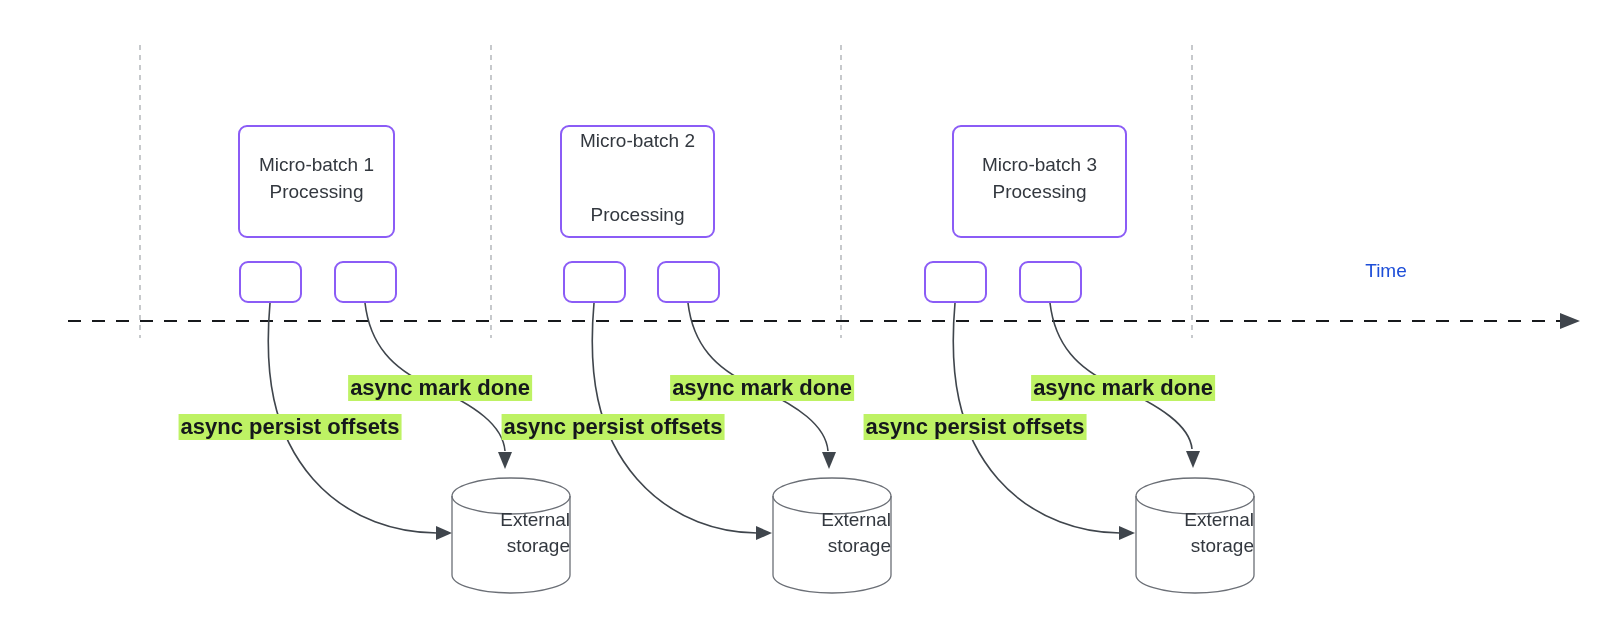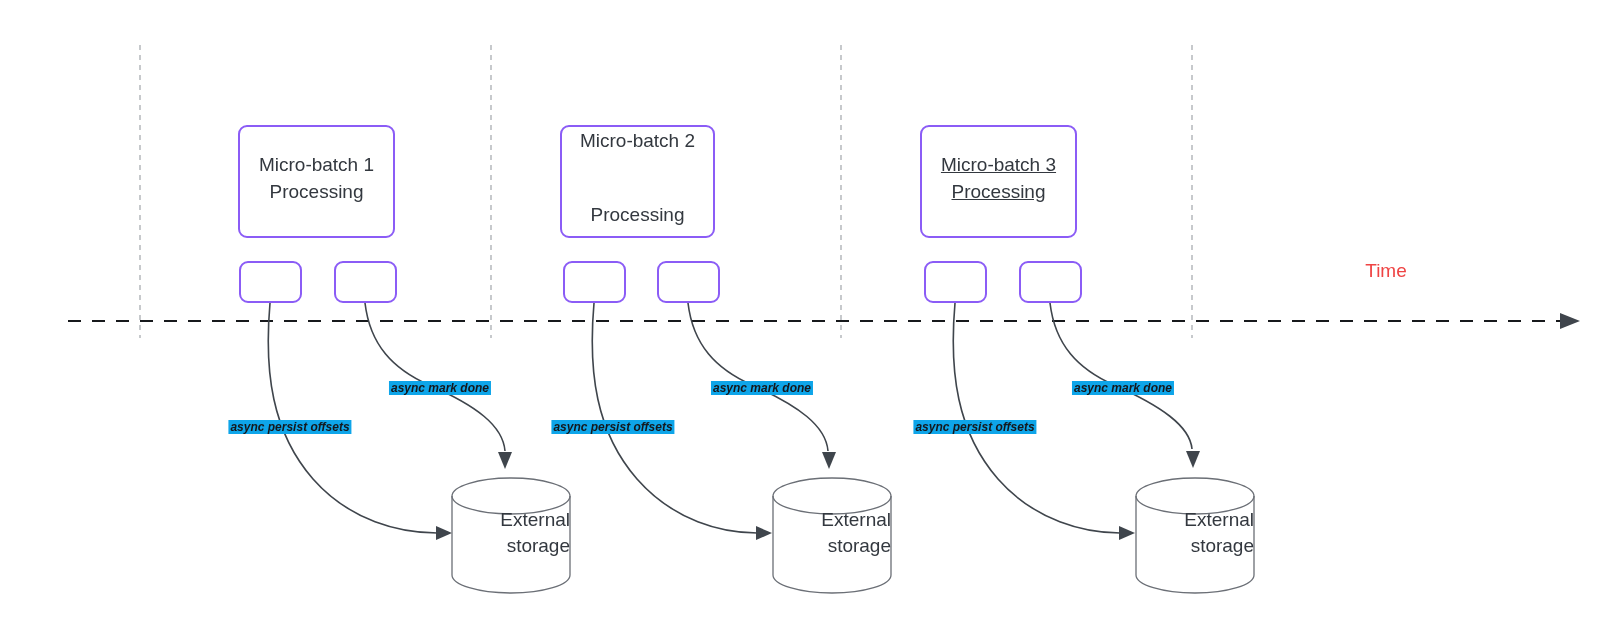--- a/index.html
+++ b/index.html
@@ -14,30 +14,30 @@
     border:2px solid #8b5cf6;border-radius:9px;box-sizing:border-box;
   }
   .proc-box{
     top:125px;height:113px;display:flex;flex-direction:column;
     align-items:center;justify-content:center;padding-bottom:8px;
     color:#33383f;font-size:19px;line-height:27px;text-align:center;
   }
   .mini-box{top:261px;width:63px;height:42px;}
   .edge-label{
     position:absolute;z-index:3;transform:translate(-50%,-50%);
-    font-size:12px;font-weight:bold;color:#15181c;white-space:nowrap;
-    background:#0ea5e9;padding:0 2px;font-style:italic;
+    font-size:22px;font-weight:bold;color:#15181c;white-space:nowrap;
+    background:#bef264;padding:0 2px;
   }
   .storage-label{
     position:absolute;z-index:3;width:118px;top:507px;text-align:right;
     color:#33383f;font-size:19px;line-height:26px;
   }
   .time-label{
     position:absolute;z-index:2;transform:translate(-50%,-50%);
-    left:1386px;top:271px;font-size:19px;color:#ef4444;white-space:nowrap;
+    left:1386px;top:271px;font-size:19px;color:#1d4ed8;white-space:nowrap;
   }
   .guide{stroke:#b9bcc0;stroke-width:1.6;stroke-dasharray:5 5;fill:none;}
   .timeline{stroke:#17191c;stroke-width:2;stroke-dasharray:13 11;fill:none;}
   .edge{stroke:#3f454c;stroke-width:1.6;fill:none;}
   .arrow{fill:#3f454c;stroke:none;}
   .cyl{fill:#ffffff;stroke:#6b6f76;stroke-width:1.3;}
   .cyl-arc{fill:none;stroke:#6b6f76;stroke-width:1.3;}
 </style>
 </head>
 <body>
@@ -80,21 +80,21 @@
   </svg>
 
   <div class="node proc-box" style="left:238px;width:157px;">
     <span>Micro-batch 1</span>
     <span>Processing</span>
   </div>
   <div class="node proc-box" style="left:560px;width:155px;justify-content:space-between;">
     <span>Micro-batch 2</span>
     <span>Processing</span>
   </div>
-  <div class="node proc-box" style="left:920px;width:157px;text-decoration:underline;">
+  <div class="node proc-box" style="left:952px;width:175px;">
     <span>Micro-batch 3</span>
     <span>Processing</span>
   </div>
 
   <div class="node mini-box" style="left:239px;"></div>
   <div class="node mini-box" style="left:334px;"></div>
   <div class="node mini-box" style="left:563px;"></div>
   <div class="node mini-box" style="left:657px;"></div>
   <div class="node mini-box" style="left:924px;"></div>
   <div class="node mini-box" style="left:1019px;"></div>

